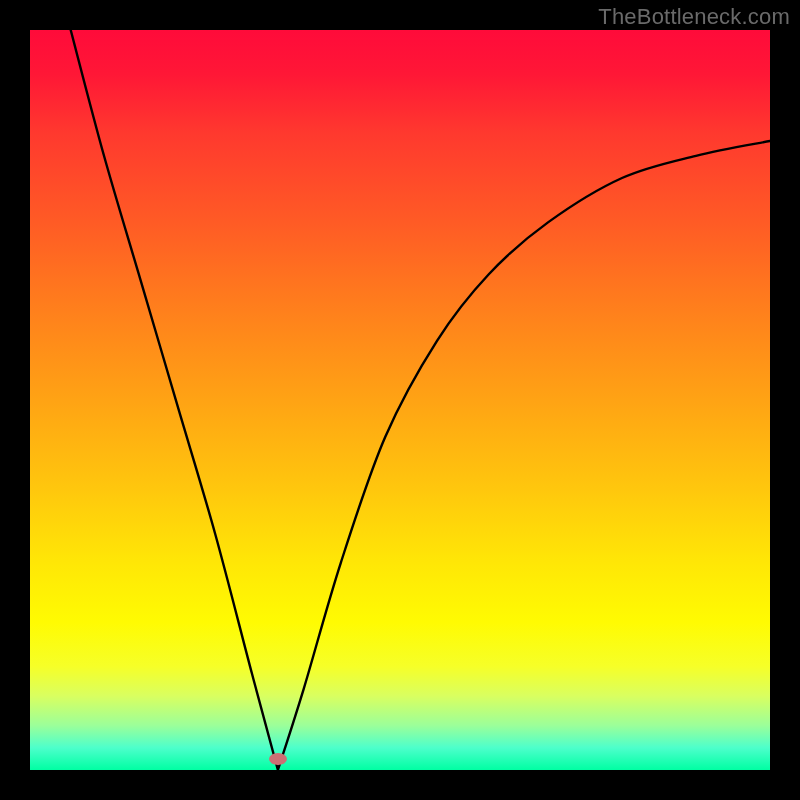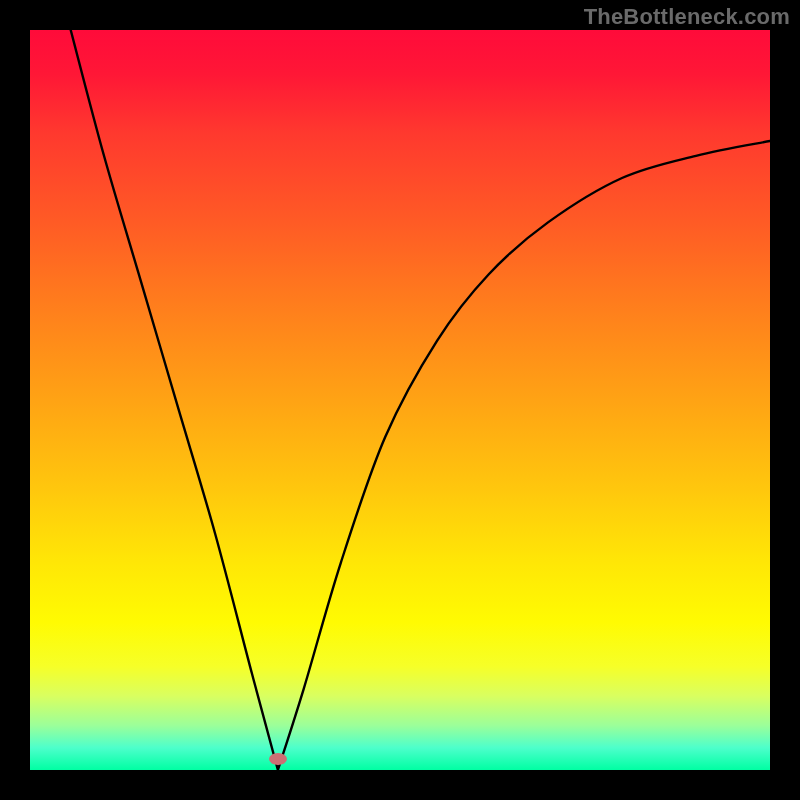--- a/index.html
+++ b/index.html
@@ -33,21 +33,21 @@
       #4dffcb 97%,
       #00ffa3 100%);
   }
   .watermark {
     position: absolute;
     top: 4px;
     right: 10px;
     color: #6a6a6a;
     font-size: 22px;
     letter-spacing: 0.2px;
-    font-weight: 700;
+    font-weight: 400;
     user-select: none;
   }
   svg.curve {
     position: absolute;
     left: 0;
     top: 0;
     width: 740px;
     height: 740px;
   }
   .marker {

